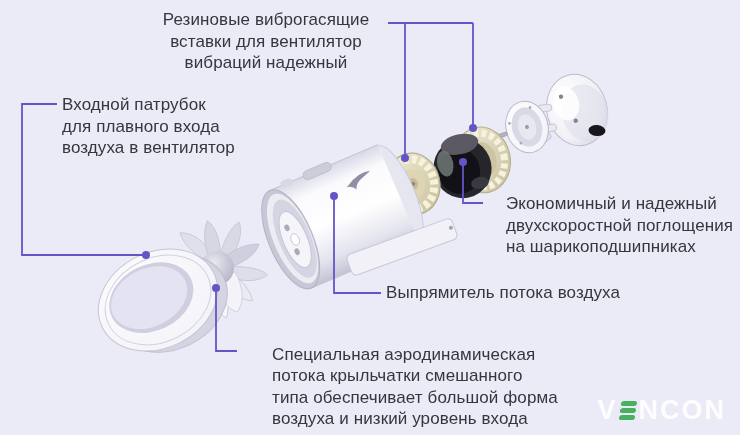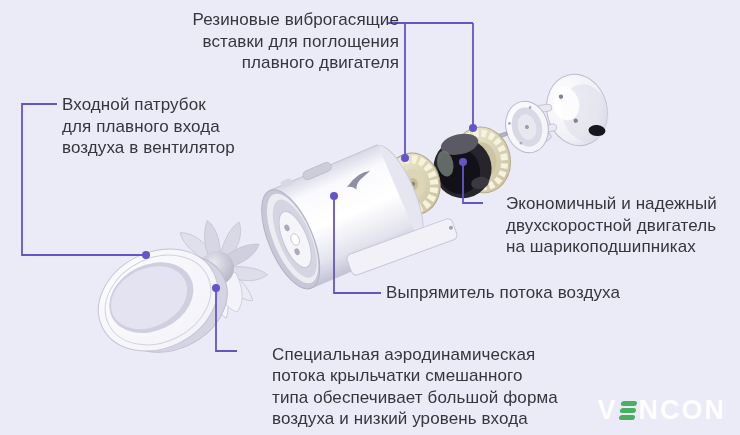--- a/index.html
+++ b/index.html
@@ -1,21 +1,21 @@
 <!DOCTYPE html>
 <html style="--background: #ebeaf7; --line: #6355c8; --text: #36363d; --logo_green: #3fae57; --logo_white: #ffffff;"><head>
 <meta charset="utf-8">
 <style>
   html,body{margin:0;padding:0;}
   body{width:740px;height:435px;font-family:"Liberation Sans",sans-serif;}
   .stage{position:relative;width:740px;height:435px;background:var(--background,#ebeaf7);overflow:hidden;}
   svg.diagram{position:absolute;left:0;top:0;}
   .label{position:absolute;color:var(--text,#36363d);font-size:17px;line-height:21.5px;letter-spacing:.1px;}
   .label div{white-space:nowrap;}
-  .label.center{text-align:right;}
+  .label.center{text-align:center;}
   .anno{stroke:var(--line,#6355c8);stroke-width:1.8;fill:none;}
   .dot{fill:var(--line,#6355c8);stroke:none;}
   .logo{position:absolute;right:14px;bottom:9px;display:flex;align-items:center;
         font-weight:bold;font-size:27px;letter-spacing:2px;color:var(--logo_white,#fff);
         opacity:.95;}
   .logo .e-icon{display:inline-flex;flex-direction:column;gap:2.5px;margin:0 3px 0 2px;transform:skewX(-8deg);}
   .logo .bar{width:16px;height:4.5px;border-radius:2.5px;background:var(--logo_green,#3fae57);}
 </style>
 </head>
 <body>
@@ -163,33 +163,33 @@
       <circle class="dot" cx="463" cy="162" r="4"></circle>
     </g>
     <g>
       <path class="anno" d="M216,288 V351 H237"></path>
       <circle class="dot" cx="216" cy="288" r="4"></circle>
     </g>
   </svg>
 
   <div class="label center" style="left:133px;top:9px;width:266px;">
     <div>Резиновые виброгасящие</div>
-    <div>вставки для поглощения</div>
-    <div>плавного двигателя</div>
+    <div>вставки для вентилятор</div>
+    <div>вибраций надежный</div>
   </div>
 
   <div class="label" style="left:62px;top:94px;">
     <div>Входной патрубок</div>
     <div>для плавного входа</div>
     <div>воздуха в вентилятор</div>
   </div>
 
   <div class="label" style="left:487px;top:193px;margin-left:19px;">
     <div>Экономичный и надежный</div>
-    <div>двухскоростной двигатель</div>
+    <div>двухскоростной поглощения</div>
     <div>на шарикоподшипниках</div>
   </div>
 
   <div class="label" style="left:386px;top:282px;">
     <div>Выпрямитель потока воздуха</div>
   </div>
 
   <div class="label" style="left:244px;top:344px;line-height:21.3px;margin-left:28px;">
     <div>Специальная аэродинамическая</div>
     <div>потока крыльчатки смешанного</div>

